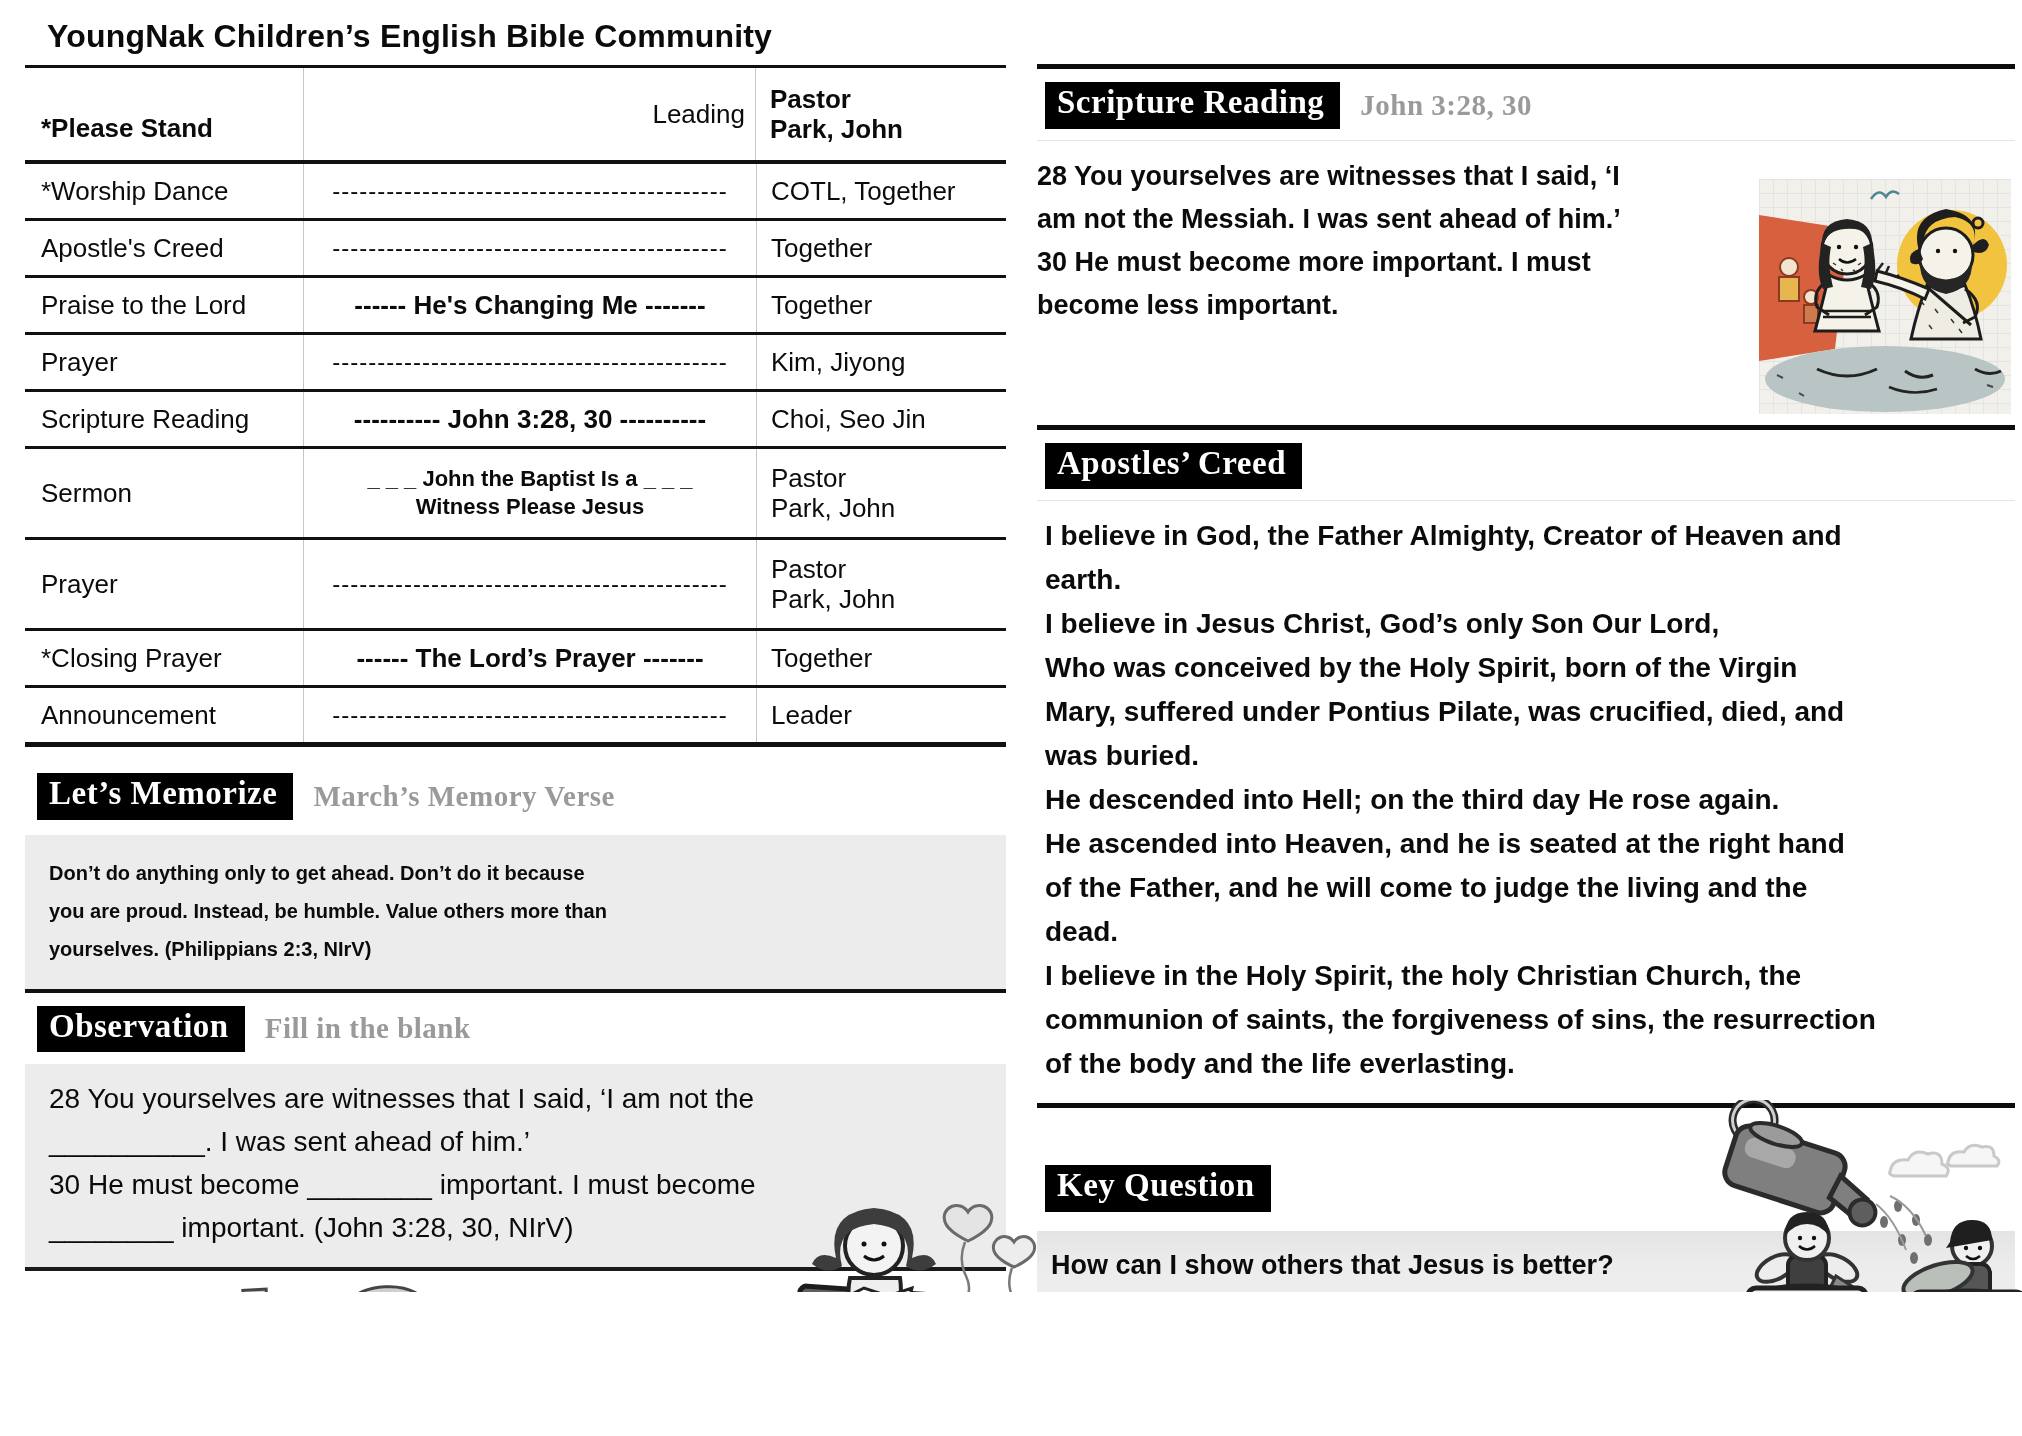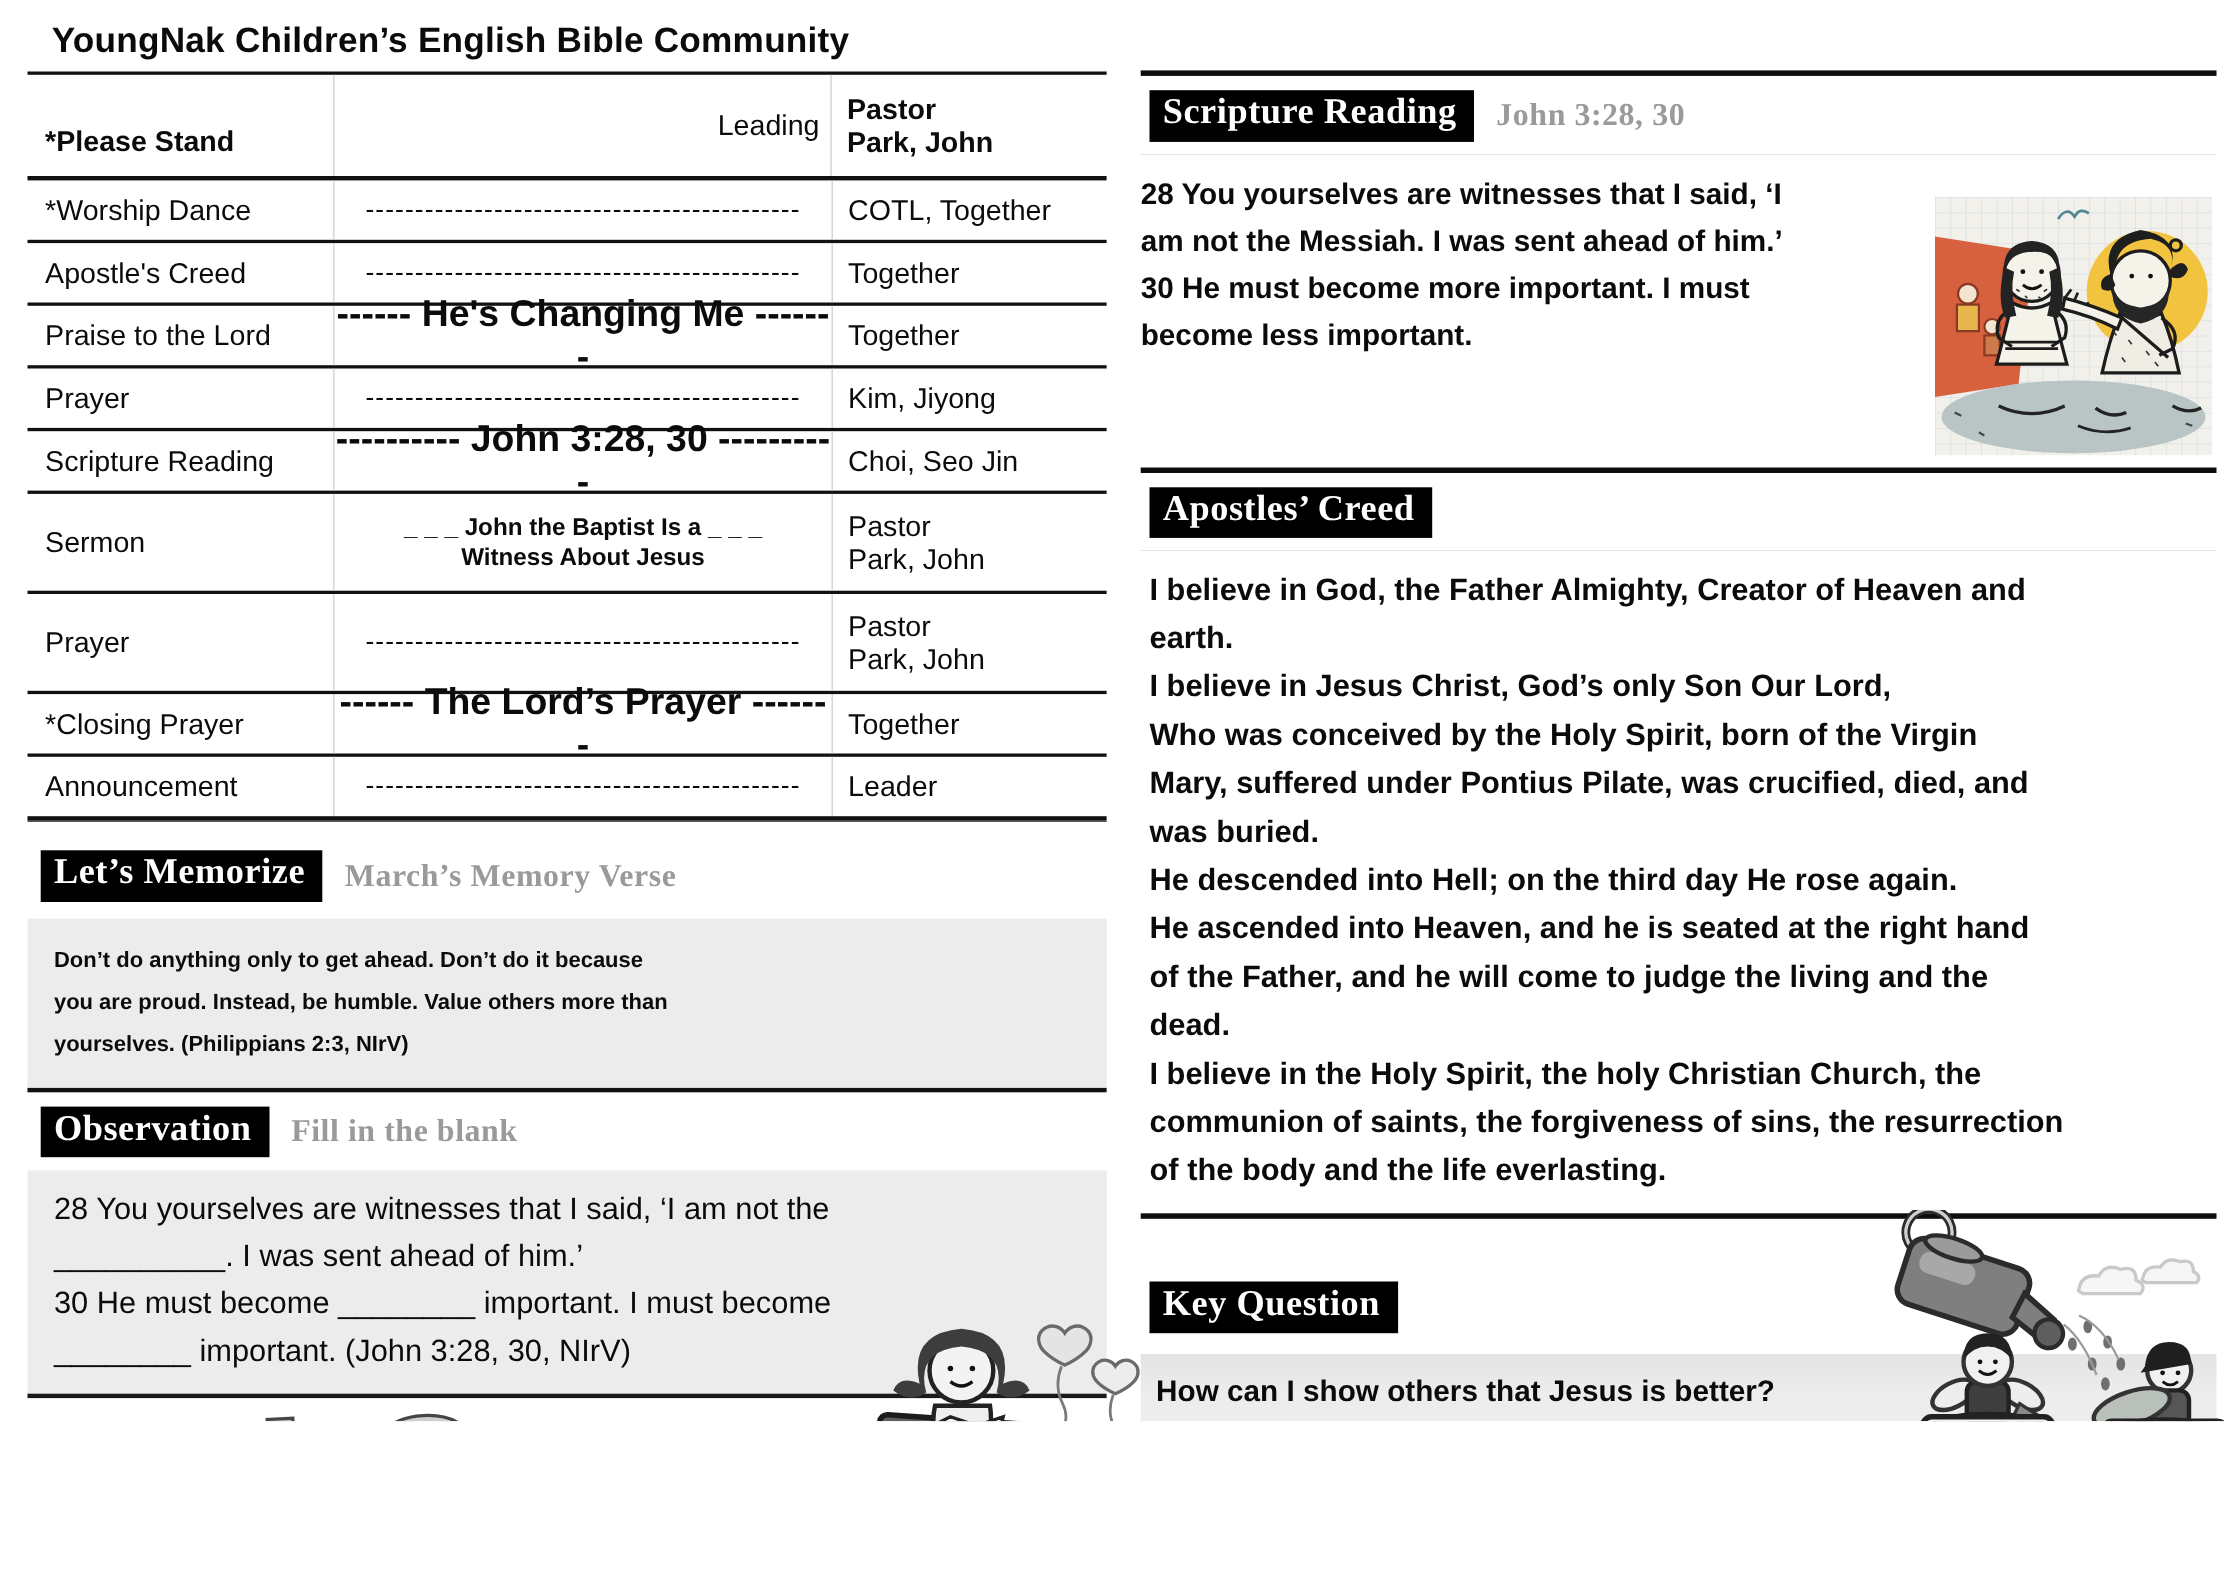--- a/index.html
+++ b/index.html
@@ -17,21 +17,21 @@
   .prow.r-tall{height:88px;}
   .c1{width:262px;padding-left:16px;font-size:26px;}
   .c2{width:452px;text-align:center;font-size:24px;border-left:1px solid #c6c6c6;align-self:stretch;
       display:flex;align-items:center;justify-content:center;}
   .c3{flex:1;padding-left:14px;font-size:26px;border-left:1px solid #c6c6c6;align-self:stretch;
       display:flex;align-items:center;line-height:30px;}
   .prow.header .c1{font-weight:bold;align-self:flex-end;padding-bottom:16px;}
   .prow.header .c2{justify-content:flex-end;padding-right:10px;box-sizing:border-box;font-size:26px;}
   .prow.header .c3{font-weight:bold;}
   .dashes{letter-spacing:1px;}
-  .c2.bold{font-weight:bold;font-size:34px;}
+  .c2.bold{font-weight:bold;font-size:26px;}
   .c2.sermon{font-weight:bold;font-size:22px;line-height:28px;}
 
   .hand{font-family:cursive;font-weight:700;letter-spacing:.5px;}
   .sect-head{display:flex;align-items:center;gap:20px;}
   .badge{display:inline-block;background:#000;color:#fff;font-size:33px;padding:3px 16px 9px 12px;line-height:1.05;}
   .subtitle{font-size:29px;color:#9a9a9a;}
   .lm-head{margin:26px 0 0 12px;}
   .graybox{background:#ececec;}
   .memory-box{margin-top:15px;border-bottom:4px solid #111;padding:19px 24px 21px;
               font-size:20px;font-weight:bold;line-height:38px;}
@@ -92,21 +92,21 @@
         <div class="c3">Kim, Jiyong</div>
       </div>
       <div class="prow r-norm">
         <div class="c1">Scripture Reading</div>
         <div class="c2 bold">---------- John 3:28, 30 ----------</div>
         <div class="c3">Choi, Seo Jin</div>
       </div>
       <div class="prow r-tall">
         <div class="c1">Sermon</div>
         <div class="c2 sermon pre">_ _ _ John the Baptist Is a _ _ _
-Witness About Jesus</div>
+Witness Please Jesus</div>
         <div class="c3 pre">Pastor
 Park, John</div>
       </div>
       <div class="prow r-tall">
         <div class="c1">Prayer</div>
         <div class="c2 dashes">--------------------------------------------</div>
         <div class="c3 pre">Pastor
 Park, John</div>
       </div>
       <div class="prow r-norm">

